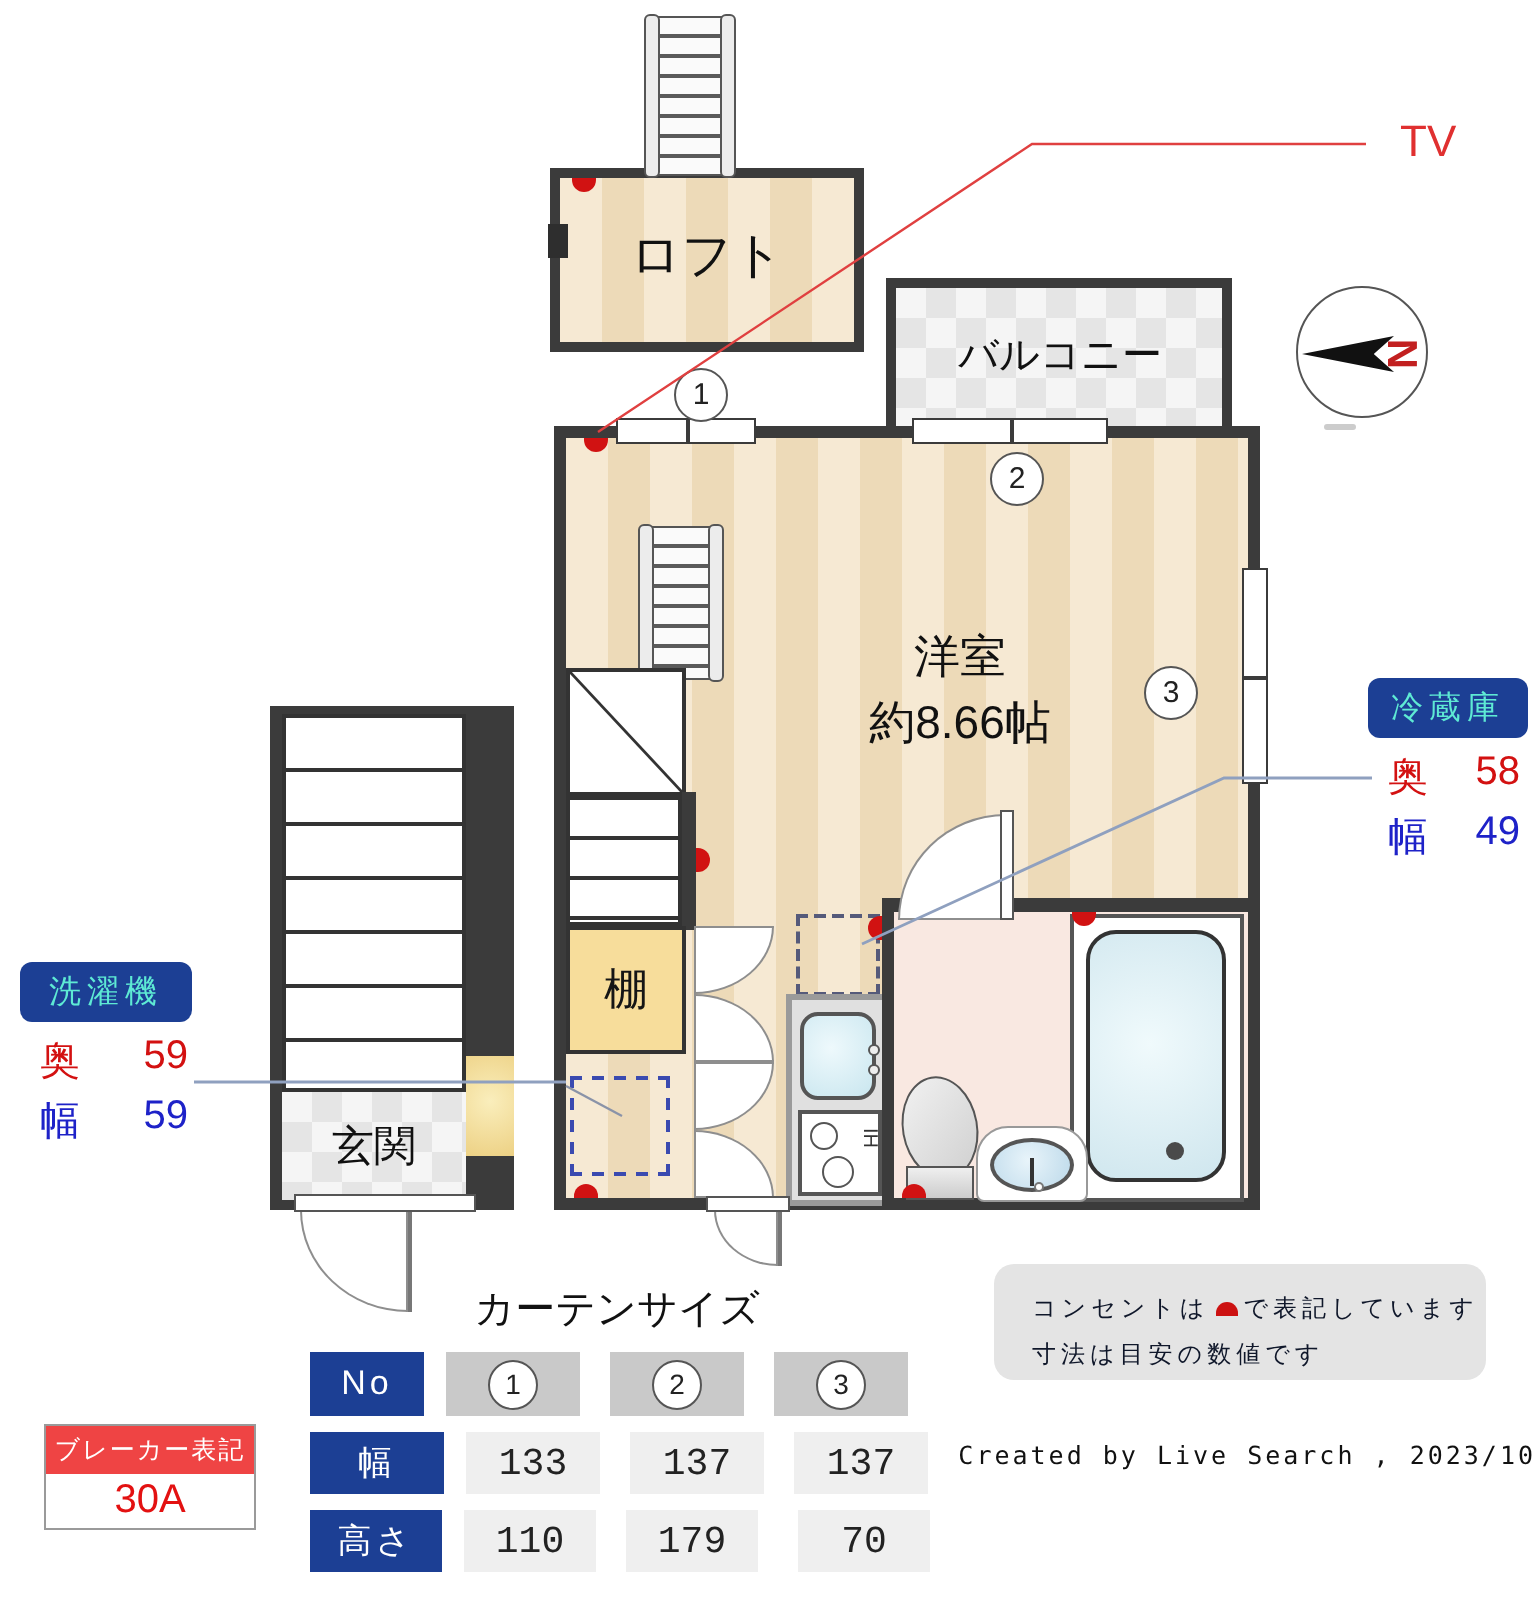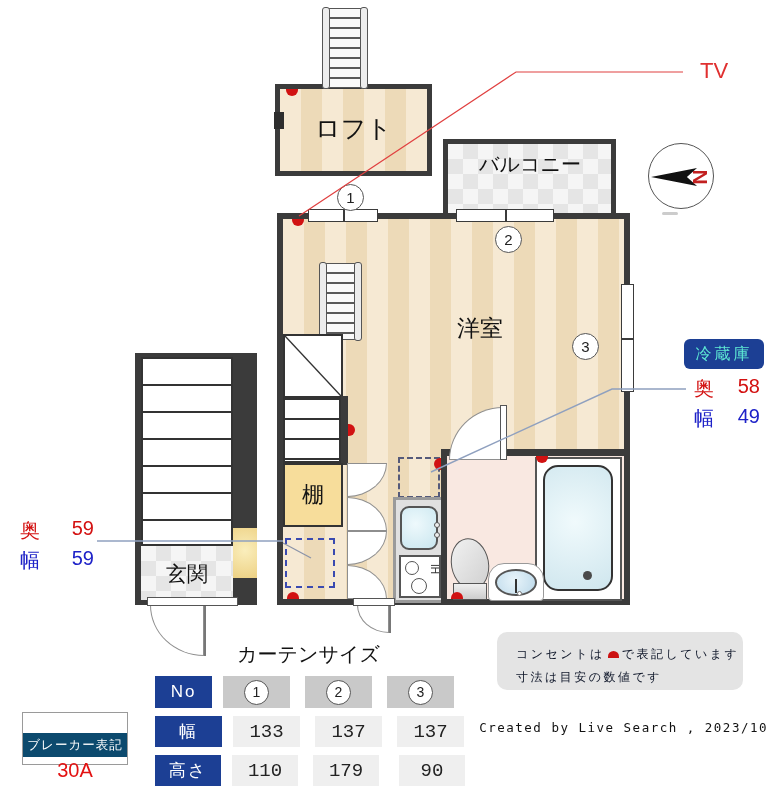--- a/index.html
+++ b/index.html
@@ -44,32 +44,33 @@
     <div class="rail-l"></div>
     <div class="rail-r"></div>
   </div>
 
   <div class="abs stripes" style="left:275px;top:84px;width:157px;height:92px;border:5px solid #3b3b3b;"></div>
   <div class="abs roomlabel" style="left:285px;top:110px;width:137px;font-size:25px;">ロフト</div>
   <div class="abs outlet" style="left:286px;top:89px;width:12px;height:7px;border-radius:0 0 12px 12px;"></div>
   <div class="abs" style="left:274px;top:112px;width:10px;height:17px;background:#2e2e2e;z-index:2;"></div>
 
   <div class="abs checker" style="left:443px;top:139px;width:173px;height:76px;border:5px solid #3b3b3b;border-bottom:none;"></div>
-  <div class="abs roomlabel" style="left:450px;top:150px;width:160px;font-size:20px;">バルコニー</div>
+  <div class="abs roomlabel" style="left:450px;top:164px;width:160px;font-size:20px;">バルコニー</div>
 
   <div class="abs" style="left:648px;top:143px;width:66px;height:66px;border:1.6px solid #555;border-radius:50%;background:#fff;">
     <div class="abs" style="left:2px;top:24px;width:46px;height:18px;background:#111;clip-path:polygon(0 50%,100% 0,78% 50%,100% 100%);"></div>
     <div class="abs" style="left:40px;top:21px;width:22px;height:24px;color:#c22020;font-size:21px;font-weight:bold;transform:rotate(90deg);display:flex;align-items:center;justify-content:center;">N</div>
   </div>
   <div class="abs" style="left:662px;top:212px;width:16px;height:3px;background:#ccc;border-radius:2px;"></div>
 
   <div class="abs stripes" style="left:277px;top:213px;width:353px;height:392px;border:6px solid #3b3b3b;"></div>
 
   <div class="abs roomlabel" style="left:390px;top:312px;width:180px;z-index:2;">
     <div>洋室</div>
+    <div>約8.66帖</div>
   </div>
 
   <div class="abs ladder" style="left:319px;top:263px;width:43px;height:77px;">
     <div class="rail-l"></div>
     <div class="rail-r"></div>
   </div>
 
   <div class="abs" style="left:283px;top:334px;width:60px;height:64px;background:#fff;border:2px solid #333;z-index:2;">
     <svg width="56" height="60" style="display:block;">
         <line x1="0" y1="0" x2="56" y2="60" stroke="#333" stroke-width="1.4"></line>
@@ -169,20 +170,21 @@
 
   <svg class="overlay" width="770" height="800">
     <polyline points="299,216 516,72 683,72" fill="none" stroke="#e04040" stroke-width="1.2"></polyline>
     <polyline points="97,541 283,541" fill="none" stroke="#8fa0bf" stroke-width="1.4"></polyline>
     <line x1="283" y1="543" x2="311" y2="558" stroke="#8a93a8" stroke-width="1.2"></line>
     <polyline points="686,389 612,389 431,472" fill="none" stroke="#8fa0bf" stroke-width="1.4"></polyline>
   </svg>
 
   <div class="abs" style="left:700px;top:58px;width:50px;color:#e03030;font-size:22px;z-index:6;">TV</div>
 
+  <div class="abs badge" style="left:10px;top:481px;width:86px;height:30px;">洗濯機</div>
   <div class="abs dim" style="left:20px;top:517px;width:74px;">
     <span class="dim-red">奥</span>
     <span class="dim-red">59</span>
   </div>
   <div class="abs dim" style="left:20px;top:547px;width:74px;">
     <span class="dim-blue">幅</span>
     <span class="dim-blue">59</span>
   </div>
 
   <div class="abs badge" style="left:684px;top:339px;width:80px;height:30px;">冷蔵庫</div>
@@ -218,26 +220,26 @@
     <div class="trow" style="height:31px;margin-bottom:8px;">
       <div class="cell cell-label" style="width:67px;margin-right:11px;">幅</div>
       <div class="cell cell-data" style="width:67px;margin-right:15px;">133</div>
       <div class="cell cell-data" style="width:67px;margin-right:15px;">137</div>
       <div class="cell cell-data" style="width:67px;">137</div>
     </div>
     <div class="trow" style="height:31px;">
       <div class="cell cell-label" style="width:67px;margin-right:11px;">高さ</div>
       <div class="cell cell-data" style="width:67px;margin-right:15px;">110</div>
       <div class="cell cell-data" style="width:67px;margin-right:20px;">179</div>
-      <div class="cell cell-data" style="width:67px;">90</div>
+      <div class="cell cell-data" style="width:67px;">70</div>
     </div>
   </div>
 
   <div class="abs" style="left:22px;top:712px;width:106px;height:53px;border:1.4px solid #9a9a9a;background:#fff;">
-    <div style="height:24px;background:#0c4a6e;color:#fff;font-size:12.5px;letter-spacing:1px;display:flex;align-items:center;justify-content:center;margin-top:20px;">ブレーカー表記</div>
+    <div style="height:24px;background:#ef4444;color:#fff;font-size:12.5px;letter-spacing:1px;display:flex;align-items:center;justify-content:center;">ブレーカー表記</div>
     <div style="height:27px;display:flex;align-items:center;justify-content:center;color:#e31111;font-size:20px;">30A</div>
   </div>
 
   <div class="abs" style="left:497px;top:632px;width:246px;height:58px;background:#e4e4e4;border-radius:10px;padding:11px 0 0 19px;font-size:12px;letter-spacing:2.5px;color:#0f172a;line-height:1.9;">
     <div><span>コンセントは</span><span class="note-dot"></span><span>で表記しています</span></div>
     <div>寸法は目安の数値です</div>
   </div>
 
   <div class="abs" style="left:462px;top:720px;width:306px;text-align:right;font-family:'DejaVu Sans Mono',monospace;font-size:12.5px;letter-spacing:1.5px;color:#111;">Created by Live Search , 2023/10</div>
 

